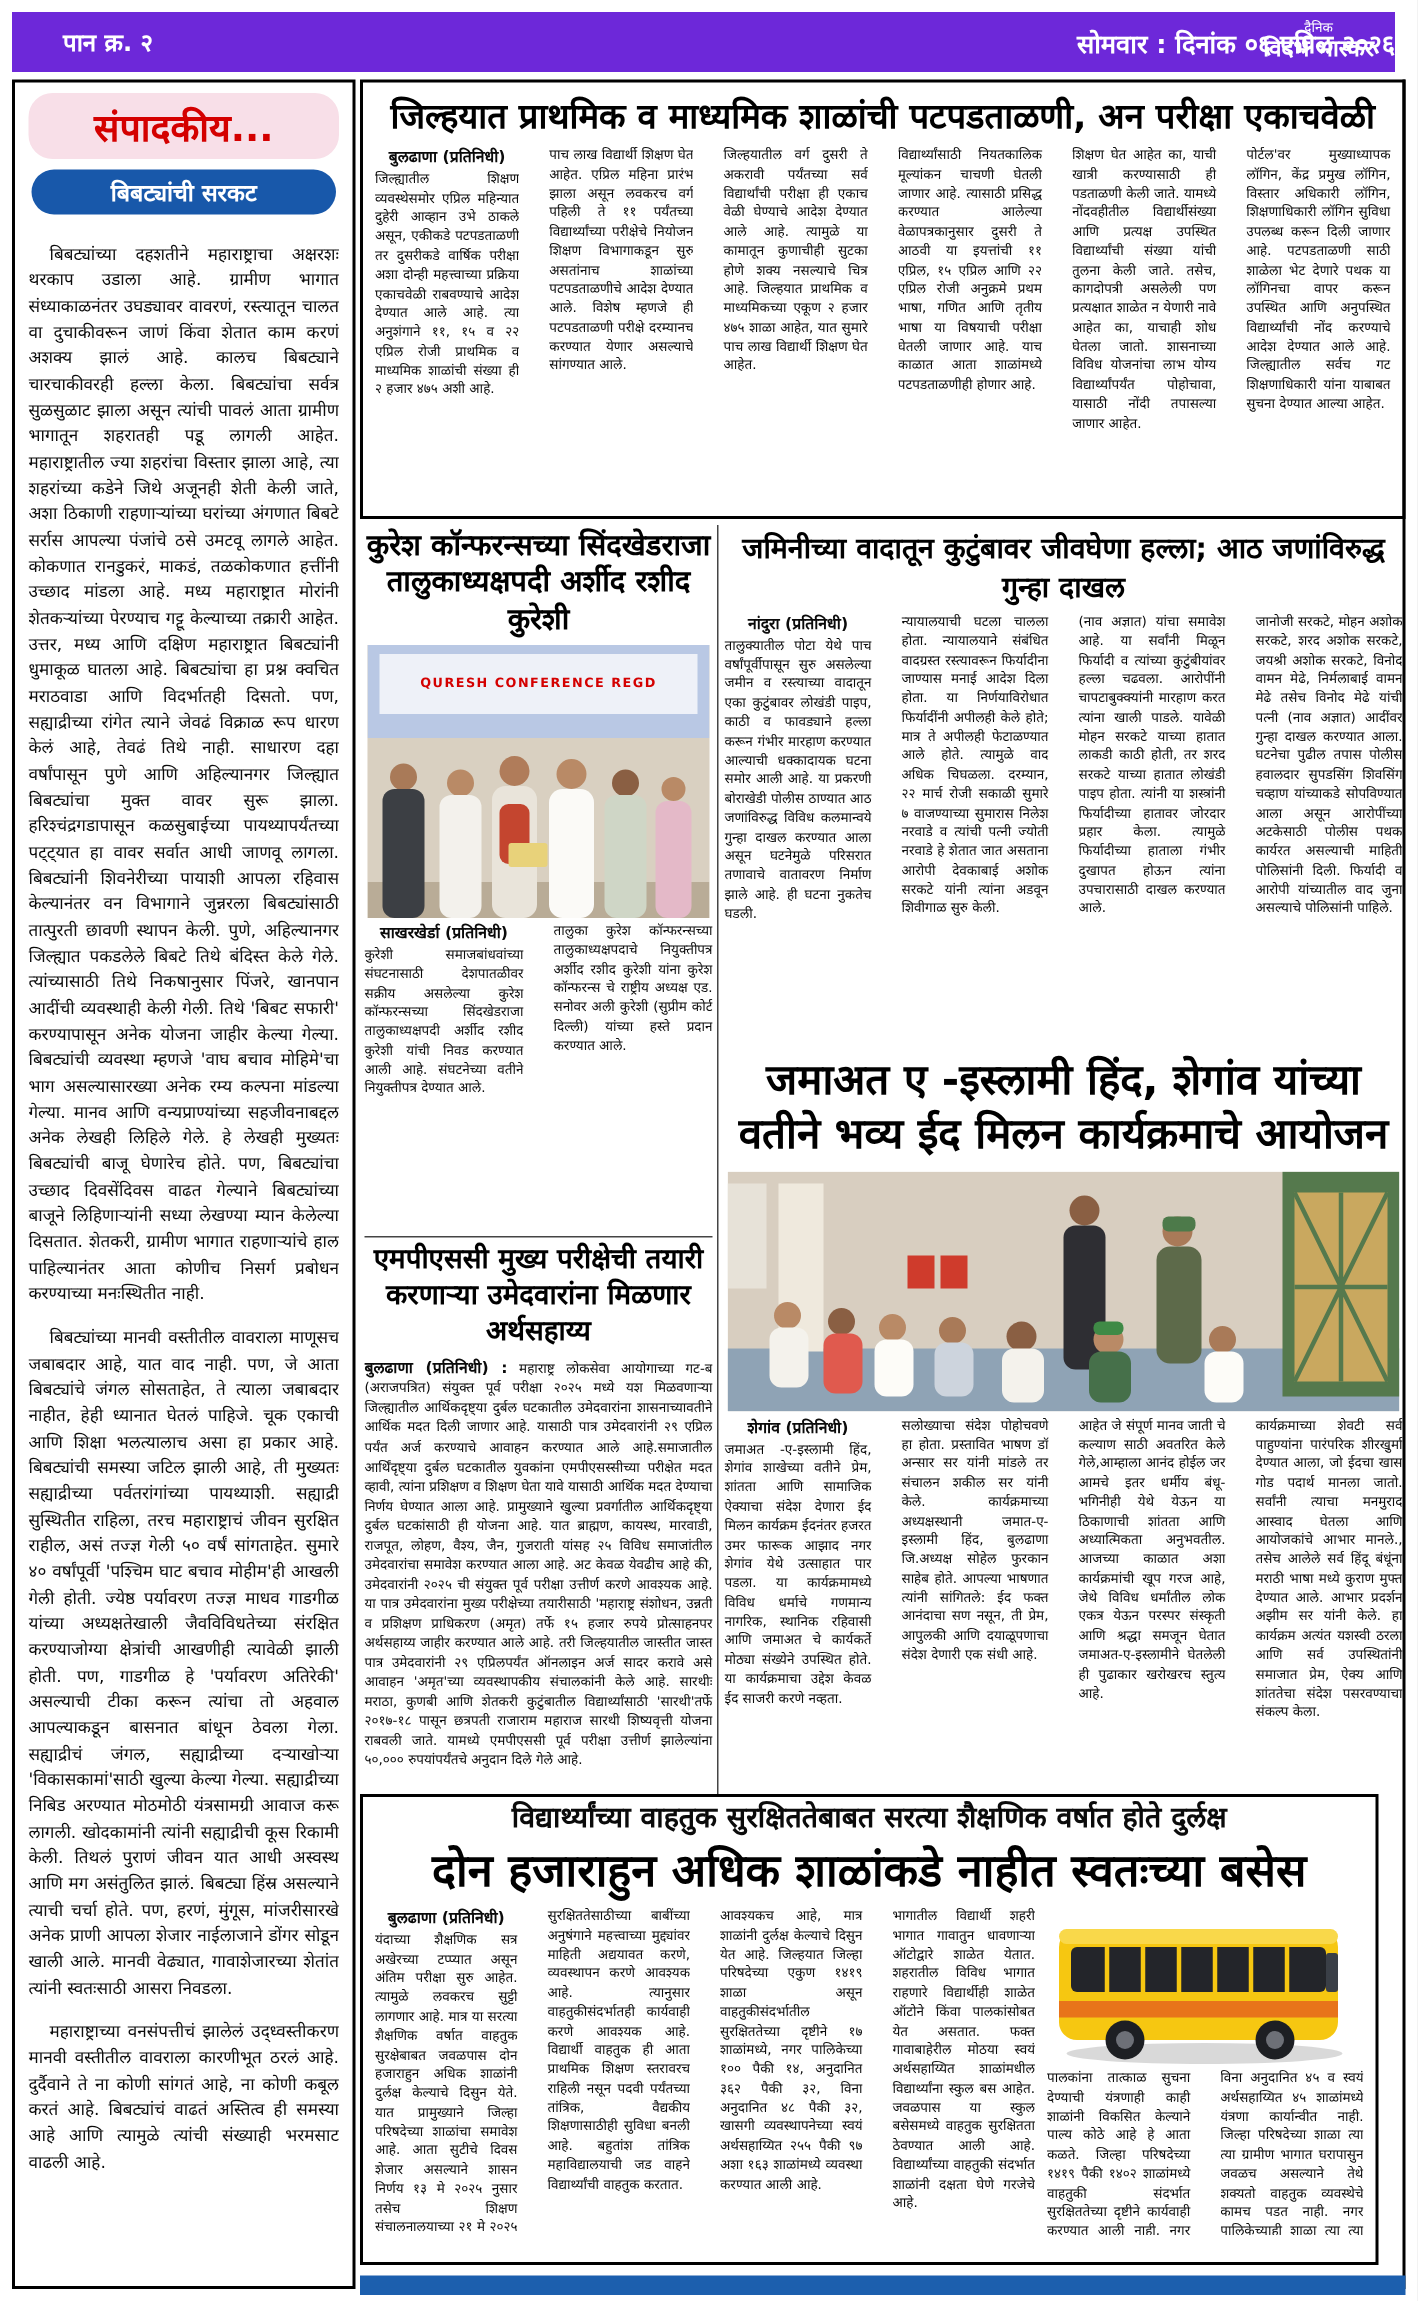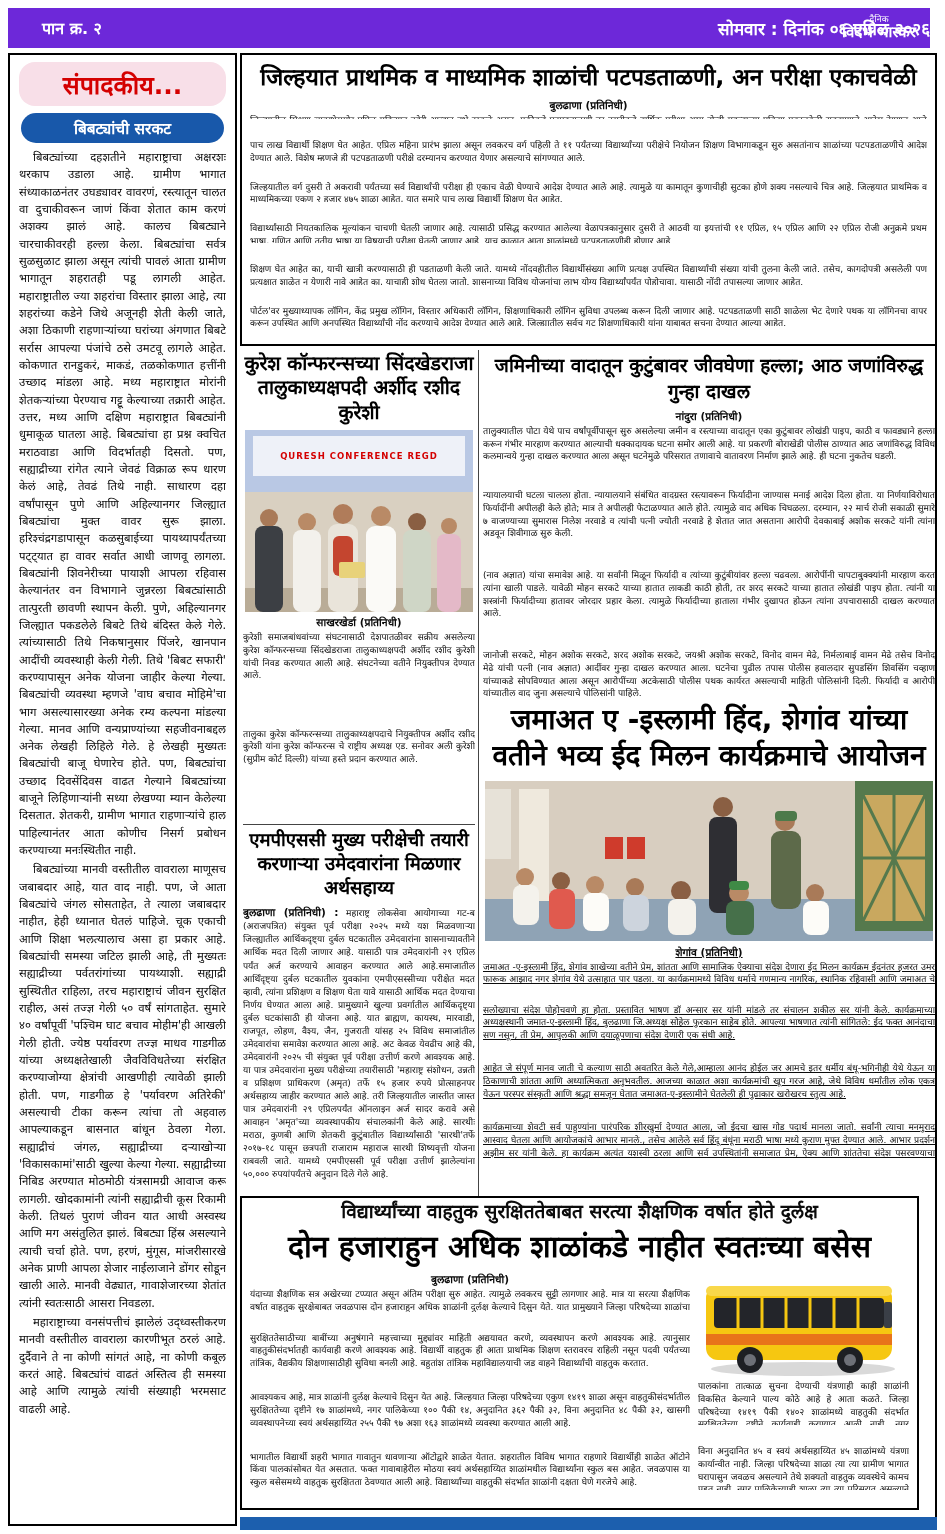--- a/index.html
+++ b/index.html
@@ -19,25 +19,25 @@
   .hline-a2{position:absolute;left:243px;top:824px;width:232px;border-top:1.5px solid #444;}
   .bottom-bar{position:absolute;left:240px;top:1517px;width:697px;height:13px;background:#1c5fae;}
   
   .editorial{position:absolute;left:8px;top:53px;width:229px;height:1473px;border:2px solid #000;
              box-sizing:border-box;padding:7px 9px;background:#fff;}
   .ed-title{background:#f8dfe8;border-radius:16px;text-align:center;color:#d40000;
             font-size:25px;font-weight:700;padding:5px 0;}
   .ed-pill{background:#1858aa;border-radius:16px;text-align:center;color:#fff;
            font-size:15.5px;font-weight:700;padding:4px 0;margin:7px 2px 6px 2px;}
   .ed-body{font-size:11.4px;line-height:1.52;text-align:justify;overflow:hidden;height:1310px;}
-  .ed-body p{margin:0 0 2px 0;text-indent:14px;}
+  .ed-body p{margin:12px 0 2px 0;text-indent:14px;}
   
   .headline{font-weight:700;text-align:center;color:#000;}
   .byline{font-weight:700;font-size:10px;}
-  .cols{display:flex;gap:20px;overflow:hidden;flex-direction:column;}
+  .cols{display:flex;gap:20px;overflow:hidden;}
   .col{flex:1;font-size:9px;line-height:1.42;text-align:justify;overflow:hidden;}
   .col .byline{display:block;text-align:center;font-size:10.5px;margin-bottom:1px;}
   
   .a1{position:absolute;left:240px;top:53px;width:697px;height:293px;border:2px solid #000;
       box-sizing:border-box;padding:3px 8px;}
   .a1 .headline{font-size:23px;margin:2px 0 6px 0;}
   .a1 .cols{height:228px;}
   
   .a2{position:absolute;left:243px;top:352px;width:232px;height:470px;}
   .a2 .headline{font-size:19.5px;line-height:1.25;margin-bottom:5px;}
@@ -50,21 +50,21 @@
         font-size:6.5px;padding:18px 4px;margin-top:28px;}
   .a2 .cols{height:205px;margin-top:3px;}
   
   .a3{position:absolute;left:483px;top:350px;width:452px;height:348px;}
   .a3 .headline{font-size:19px;margin:2px 0 5px 0;}
   .a3 .cols{height:300px;}
   
   .a4{position:absolute;left:483px;top:700px;width:452px;height:496px;}
   .a4 .headline{font-size:28px;line-height:1.3;margin:2px 0 6px 0;}
   .photo4{position:relative;width:448px;height:160px;margin:0 auto;overflow:hidden;}
-  .a4 .cols{height:215px;margin-top:4px;text-decoration:underline;}
+  .a4 .cols{height:215px;margin-top:4px;}
   
   .a5{position:absolute;left:243px;top:828px;width:232px;height:364px;}
   .a5 .headline{font-size:18.5px;line-height:1.3;margin-bottom:5px;}
   .a5 .body{font-size:9px;line-height:1.45;text-align:justify;overflow:hidden;height:300px;}
   .a5 .byline{font-size:10.5px;}
   
   .a6{position:absolute;left:240px;top:1196px;width:679px;height:314px;border:2px solid #000;
       box-sizing:border-box;padding:0 8px;}
   .a6 .kicker{font-size:19px;font-weight:700;text-align:center;}
   .a6 .headline{font-size:30px;margin:1px 0 6px 0;}

